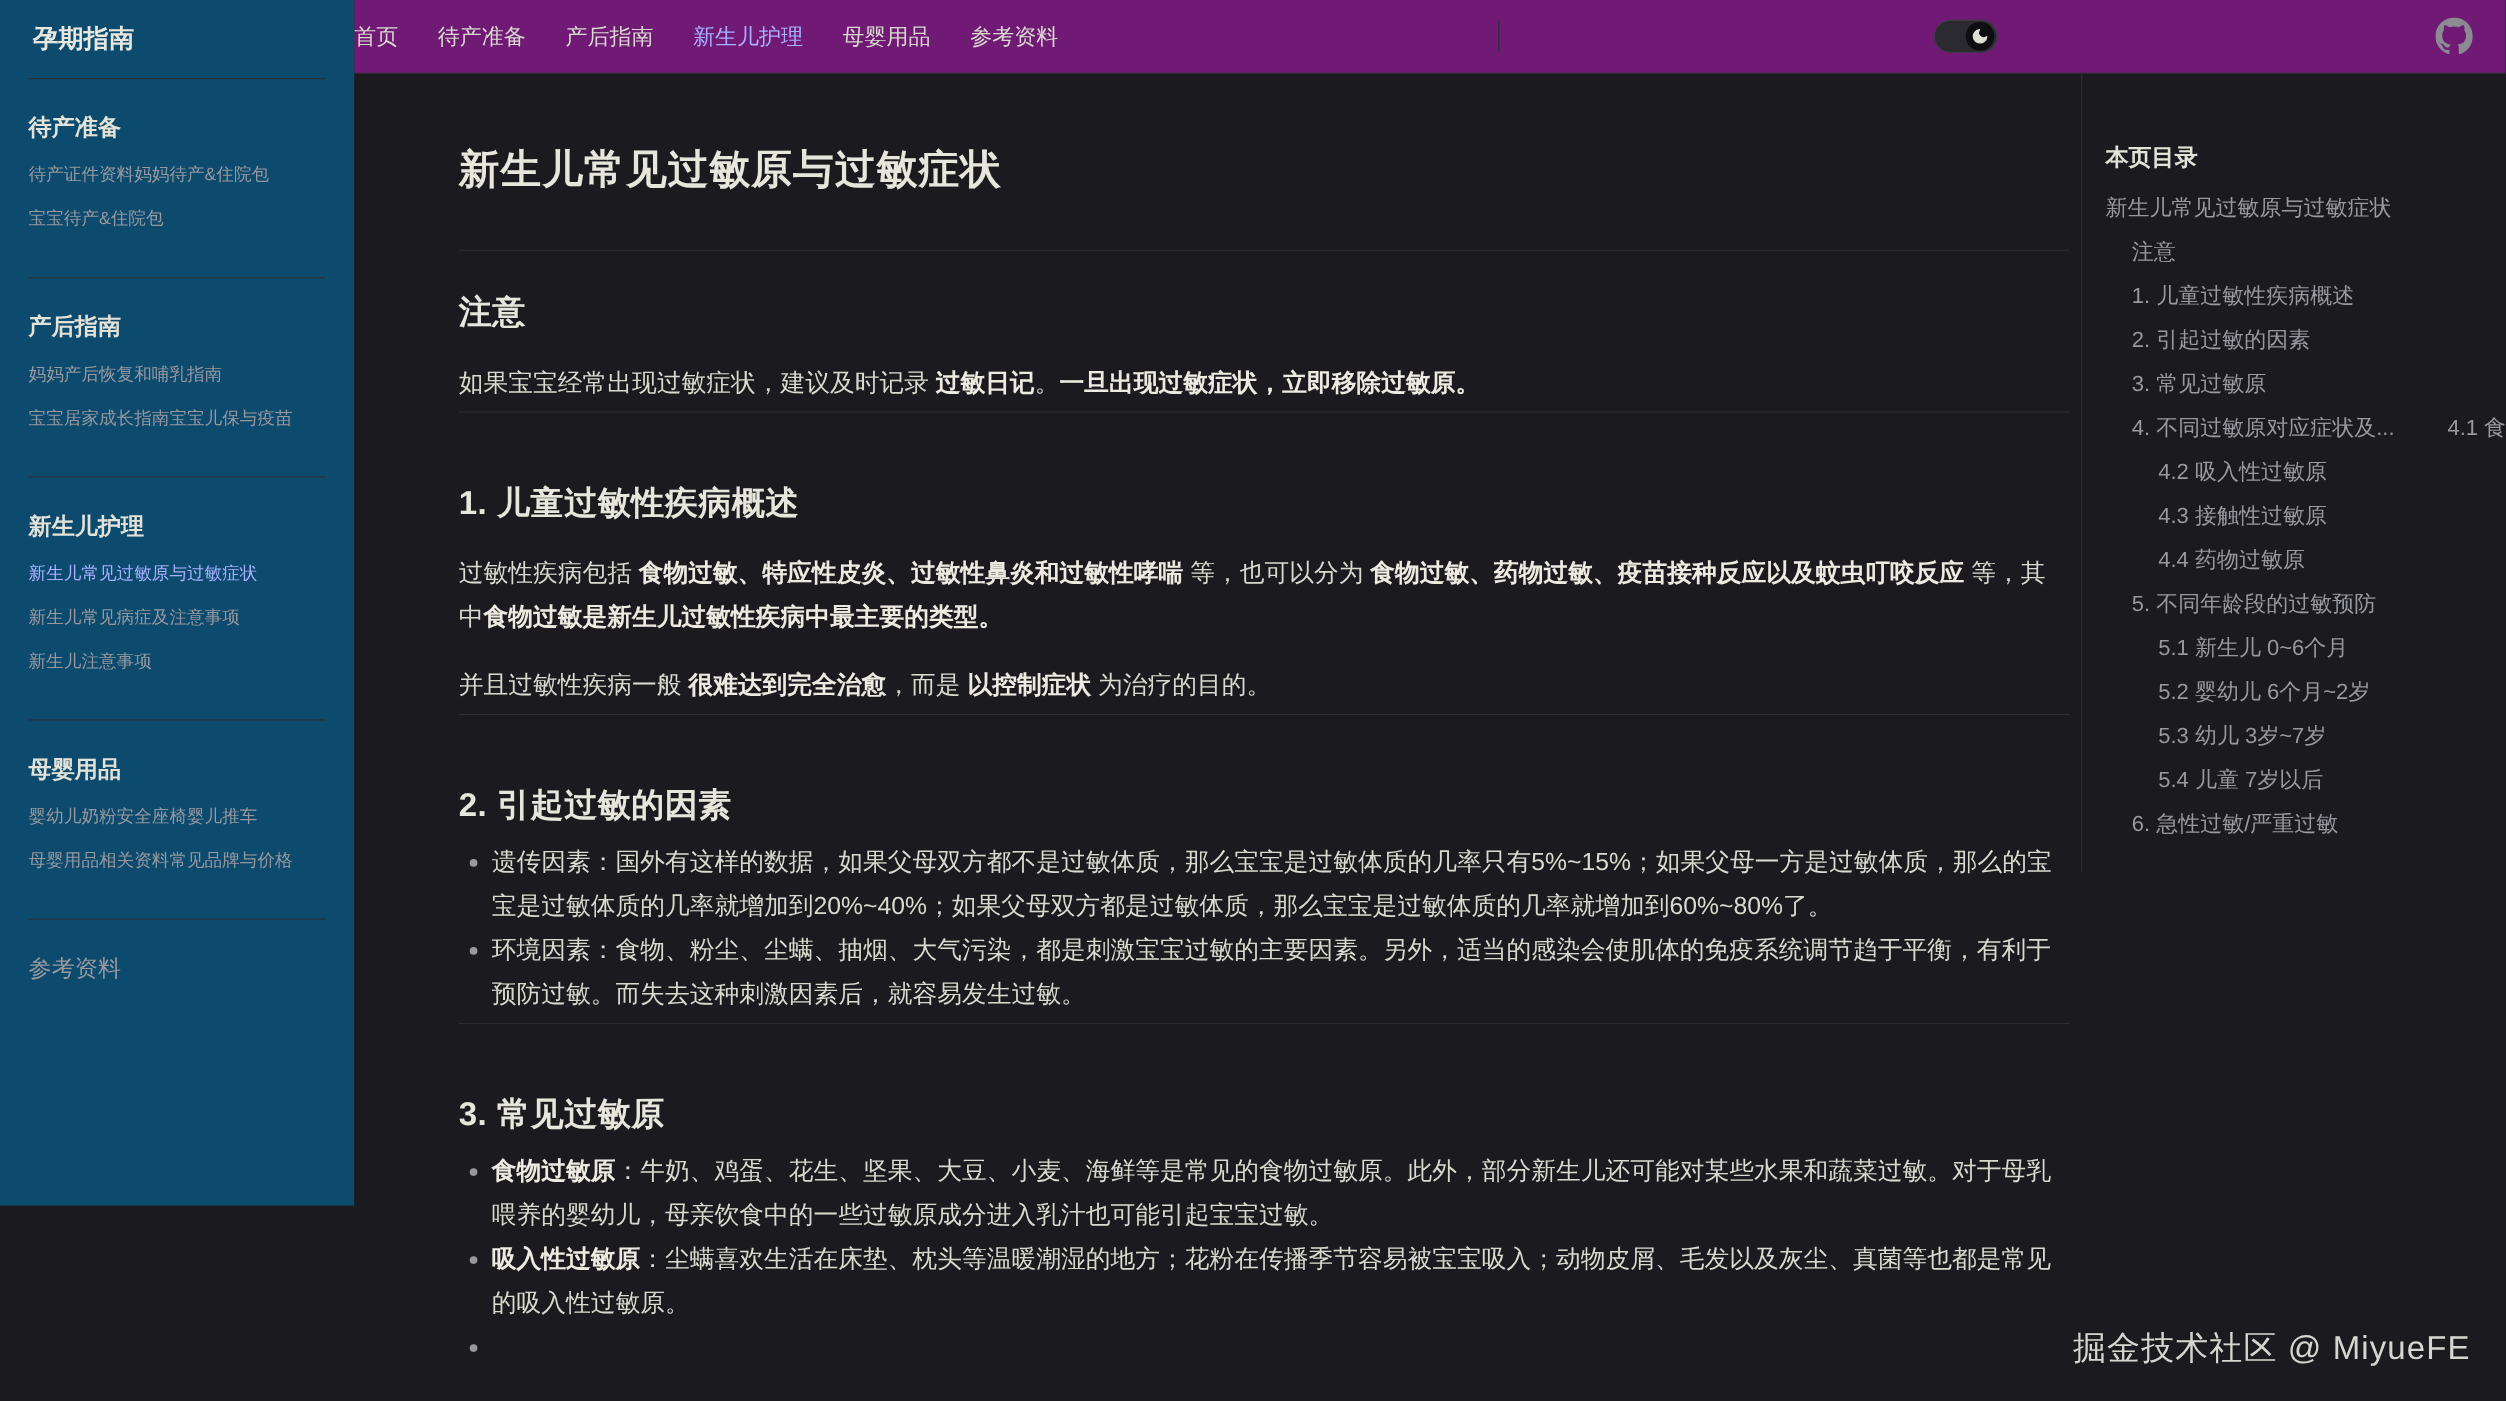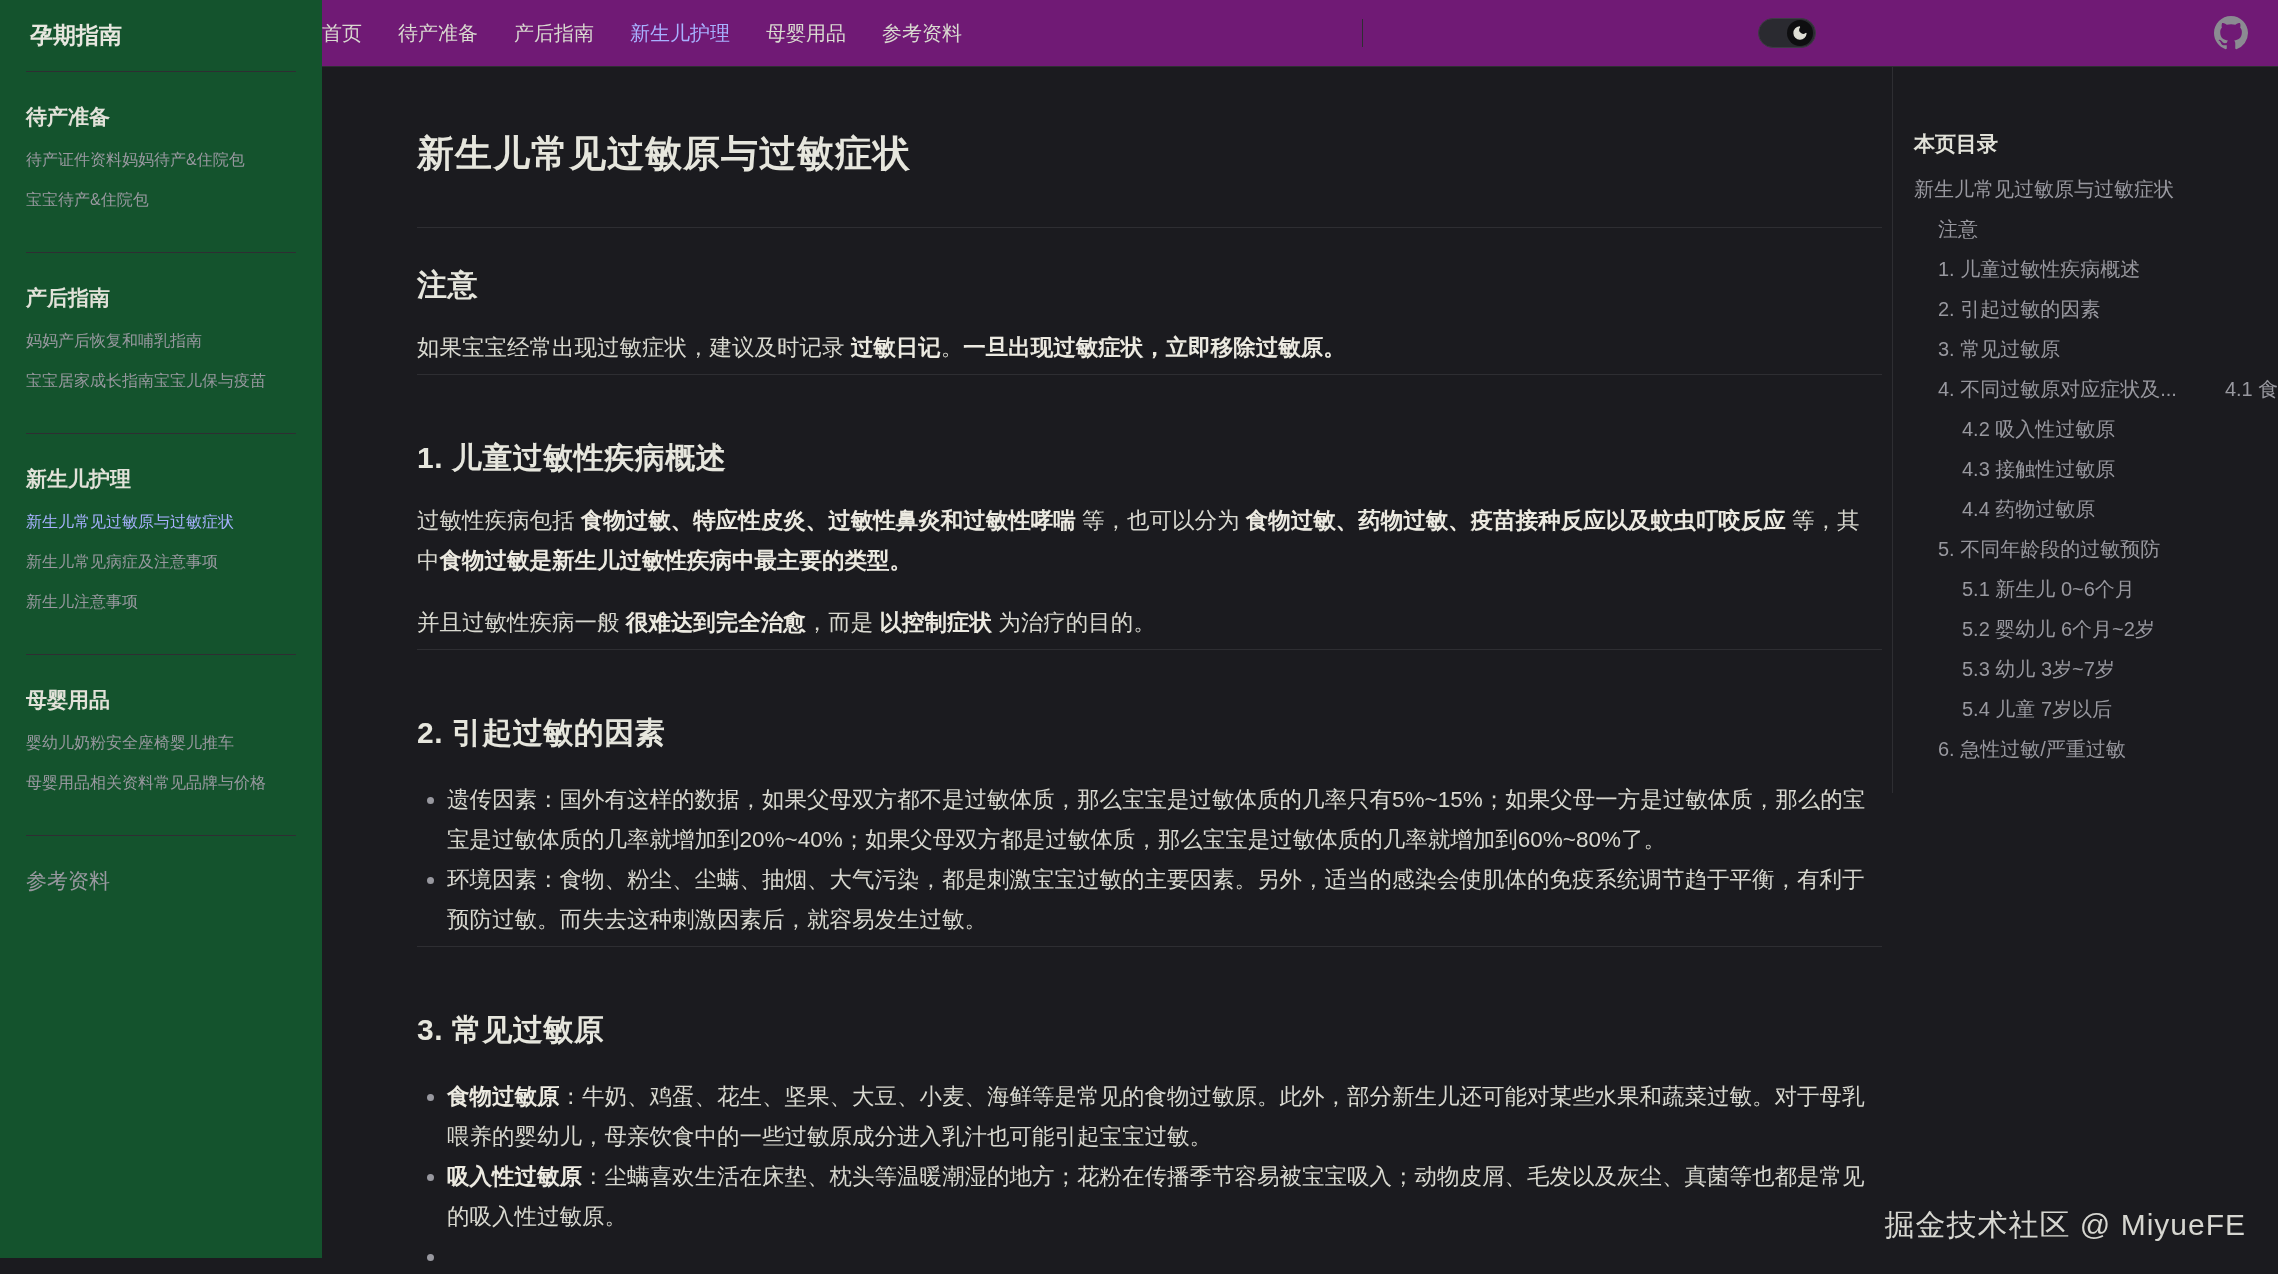--- a/index.html
+++ b/index.html
@@ -5,22 +5,22 @@
   * { margin:0; padding:0; box-sizing:border-box; }
   html,body { width:2278px; height:1274px; overflow:hidden; }
   body {
     background:#1b1b1f;
     font-family:"Liberation Sans", sans-serif;
     color:#dfdfd6;
     position:relative;
   }
   
   .sidebar {
-    position:absolute; left:0; top:0; width:322px; height:1258px;
-    background:#14532d; padding:0 26px; z-index:3;
+    position:absolute; left:0; top:0; width:322px; height:1096px;
+    background:#0c4a6e; padding:0 26px; z-index:3;
   }
   .sidebar-title {
     display:block; font-size:23px; font-weight:700; color:#e7e7df;
     padding:20px 4px 20px 4px; border-bottom:1px solid #2e2e32; cursor:pointer;
   }
   .side-group { padding:30px 0 32px; border-bottom:1px solid #2e2e32; }
   .side-group.no-border { border-bottom:none; }
   .side-group-title { font-size:21px; font-weight:700; color:#e2e2d9; line-height:30px; margin-bottom:8px; }
   .side-group-title.as-link { font-weight:400; color:#98989f; margin-bottom:0; cursor:pointer; }
   .side-item { font-size:16px; color:#98989f; line-height:40px; cursor:pointer; white-space:nowrap; }
@@ -48,21 +48,21 @@
   
   .content {
     position:absolute; left:417px; top:67px; width:1465px; padding-top:62px;
   }
   .page-title { font-size:37px; font-weight:700; color:#e6e6dd; line-height:50px; letter-spacing:1px; }
   .section { border-top:1px solid #2e2e32; margin-top:48px; padding-top:36px; }
   .section + .section { margin-top:6px; padding-top:62px; }
   .section h2 { font-size:30px; font-weight:700; color:#e6e6dd; line-height:42px; letter-spacing:0.5px; }
   .section p { font-size:22.5px; line-height:40px; color:#d9d9d0; margin-top:22px; }
   .section strong, .section b { font-weight:700; color:#eceae1; }
-  .section ul { margin-top:26px; padding-left:30px; }
+  .section ul { margin-top:10px; padding-left:30px; }
   .section li { font-size:22.5px; line-height:40px; color:#d9d9d0; }
   .section li::marker { color:#98989f; }
   
   .aside {
     position:absolute; left:1892px; top:67px; width:300px;
     border-left:1px solid #2e2e32; padding:60px 0 24px 21px;
   }
   .toc-title { font-size:21px; font-weight:700; color:#e2e2d9; line-height:34px; margin-bottom:8px; }
   .toc-item { font-size:20px; color:#98989f; line-height:40px; cursor:pointer; white-space:nowrap; }
   .toc-item.lvl-1 { padding-left:24px; }

